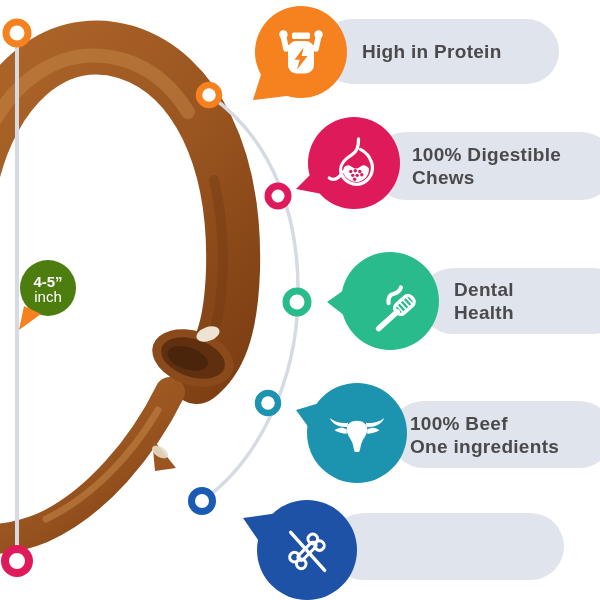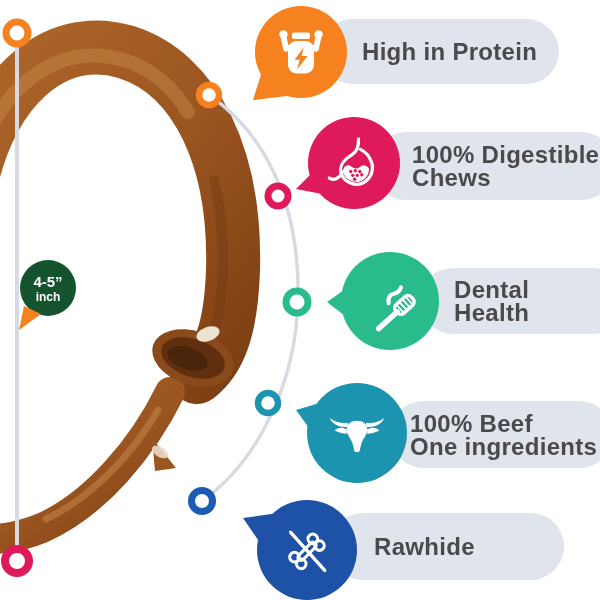--- a/index.html
+++ b/index.html
@@ -3,41 +3,41 @@
 <meta charset="utf-8">
 <style>
   html,body{margin:0;padding:0;}
   body{width:600px;height:600px;overflow:hidden;background:#ffffff;
        font-family:"Liberation Sans","DejaVu Sans",sans-serif;}
   #stage{position:relative;width:600px;height:600px;background:#fff;}
   #bg{position:absolute;left:0;top:0;z-index:0;}
 
   .pill{position:absolute;background:#E0E4EC;border-radius:40px;z-index:1;
         display:flex;flex-direction:column;justify-content:center;}
-  .pill .ln{color:#4A4A4C;font-weight:700;font-size:24px;line-height:23px;
+  .pill .ln{color:#4A4A4C;font-weight:700;font-size:19px;line-height:23px;
             letter-spacing:.3px;white-space:nowrap;}
   .bubble{position:absolute;width:140px;height:120px;z-index:2;}
 
   .pill1{left:320px;top:19px;width:197px;height:65px;padding-left:42px;}
   .pill2{left:372px;top:132px;width:203px;height:68px;padding-left:40px;}
   .pill3{left:420px;top:268px;width:172px;height:66px;padding-left:34px;}
   .pill4{left:390px;top:401px;width:203px;height:67px;padding-left:20px;}
   .pill5{left:330px;top:513px;width:190px;height:67px;padding-left:44px;}
 
   .bub1{left:231px;top:-6px;}
   .bub2{left:284px;top:105px;}
   .bub3{left:320px;top:243px;}
   .bub4{left:287px;top:375px;}
   .bub5{left:237px;top:492px;}
 
   .sizebubble{position:absolute;left:20px;top:260px;width:56px;height:56px;z-index:3;
-              border-radius:50%;background:#14532d;display:flex;flex-direction:column;
+              border-radius:50%;background:#4d7c0f;display:flex;flex-direction:column;
               align-items:center;justify-content:center;}
   .sizebubble .s1{color:#fff;font-weight:700;font-size:15px;line-height:17px;}
-  .sizebubble .s2{color:#fff;font-weight:700;font-size:12px;line-height:14px;}
+  .sizebubble .s2{color:#fff;font-weight:400;font-size:15px;line-height:14px;}
   .sizetail{position:absolute;left:17px;top:303px;z-index:3;}
 </style>
 </head>
 <body>
 
 <div id="stage">
 
   <svg id="bg" width="600" height="600" viewBox="0 0 600 600">
     <defs>
       <linearGradient id="gA" x1="0" y1="0" x2="1" y2="1">
@@ -152,21 +152,20 @@
     <g transform="translate(36,24) scale(0.68)">
       <path d="M50 32 C42 32 36 36 35 43 C34 51 40 57 43 64 C45 69 45 75 47 78 L53 78 C55 75 55 69 57 64 C60 57 66 51 65 43 C64 36 58 32 50 32 Z" fill="#fff"></path>
       <path d="M35 45 C29 41 22 42 17 46 C22 49 29 51 35 51 Z" fill="#fff"></path>
       <path d="M65 45 C71 41 78 42 83 46 C78 49 71 51 65 51 Z" fill="#fff"></path>
       <path d="M36 41 C25 42 14 38 10 28 C17 34 27 36 37 35 Z" fill="#fff"></path>
       <path d="M64 41 C75 42 86 38 90 28 C83 34 73 36 63 35 Z" fill="#fff"></path>
     </g>
   </svg>
 
   <div class="pill pill5">
-    <div class="ln">Rawhide</div>
   </div>
   <svg class="bubble bub5" viewBox="0 0 140 120">
     <polygon points="6,26 48,20 28,58" fill="#1E52A6"></polygon>
     <circle cx="70" cy="58" r="50" fill="#1E52A6"></circle>
     <g transform="translate(36,24) scale(0.68)">
       <g transform="rotate(-45 50 52)" stroke="#fff" stroke-width="4.5" fill="none">
         <rect x="33" y="47.5" width="34" height="9" rx="4.5"></rect>
         <circle cx="31" cy="45" r="7"></circle>
           <circle cx="31" cy="59" r="7"></circle>
         <circle cx="69" cy="45" r="7"></circle>

